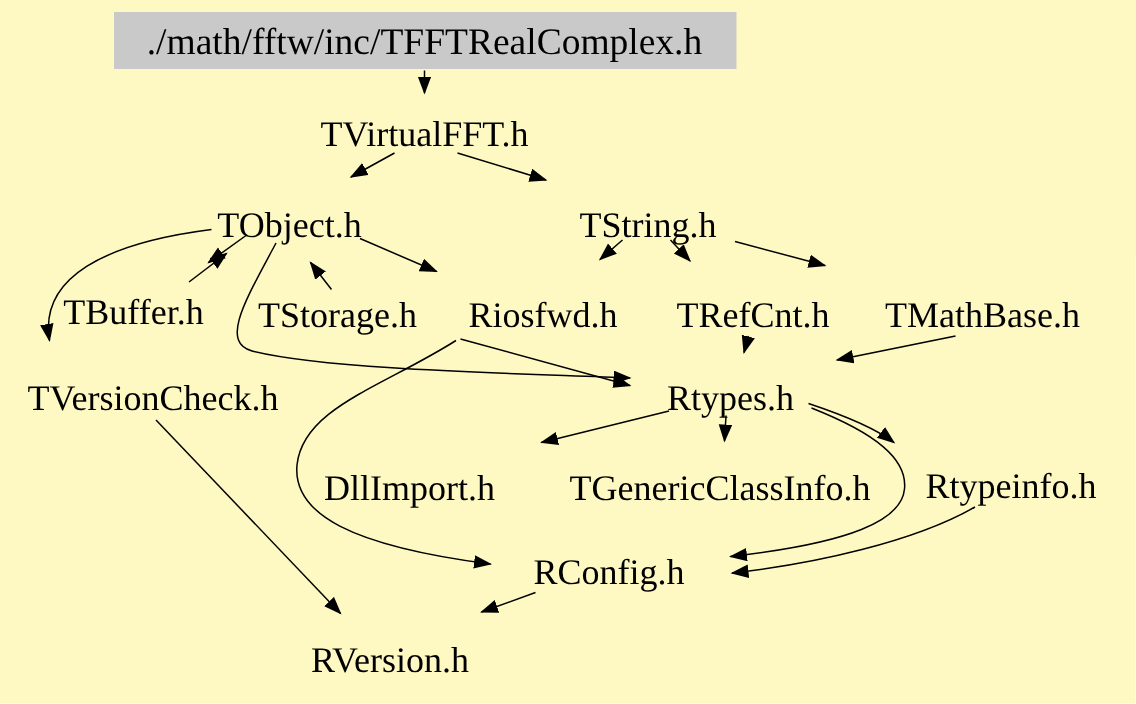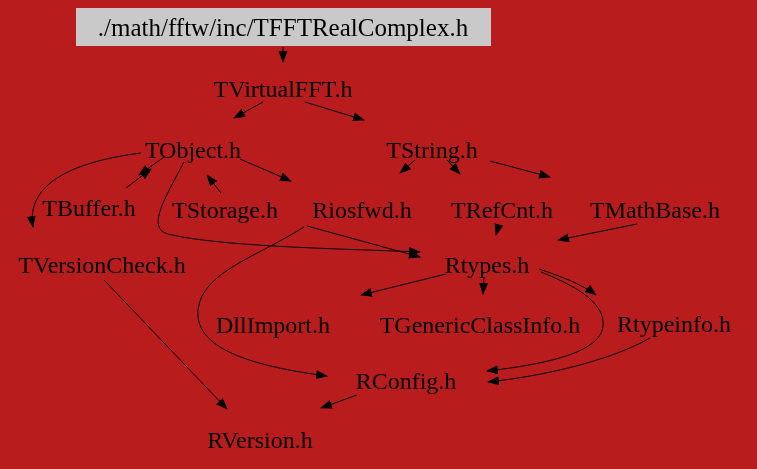--- a/index.html
+++ b/index.html
@@ -4,21 +4,21 @@
 <style>
   html, body {
     margin: 0;
     padding: 0;
     background: #ffffff;
   }
   .stage {
     position: relative;
     width: 757px;
     height: 469px;
-    background: #b91c1c;
+    background: #fef9c3;
     overflow: hidden;
   }
   svg {
     display: block;
   }
   .edge {
     fill: none;
     stroke: #000000;
     stroke-width: 1;
   }

